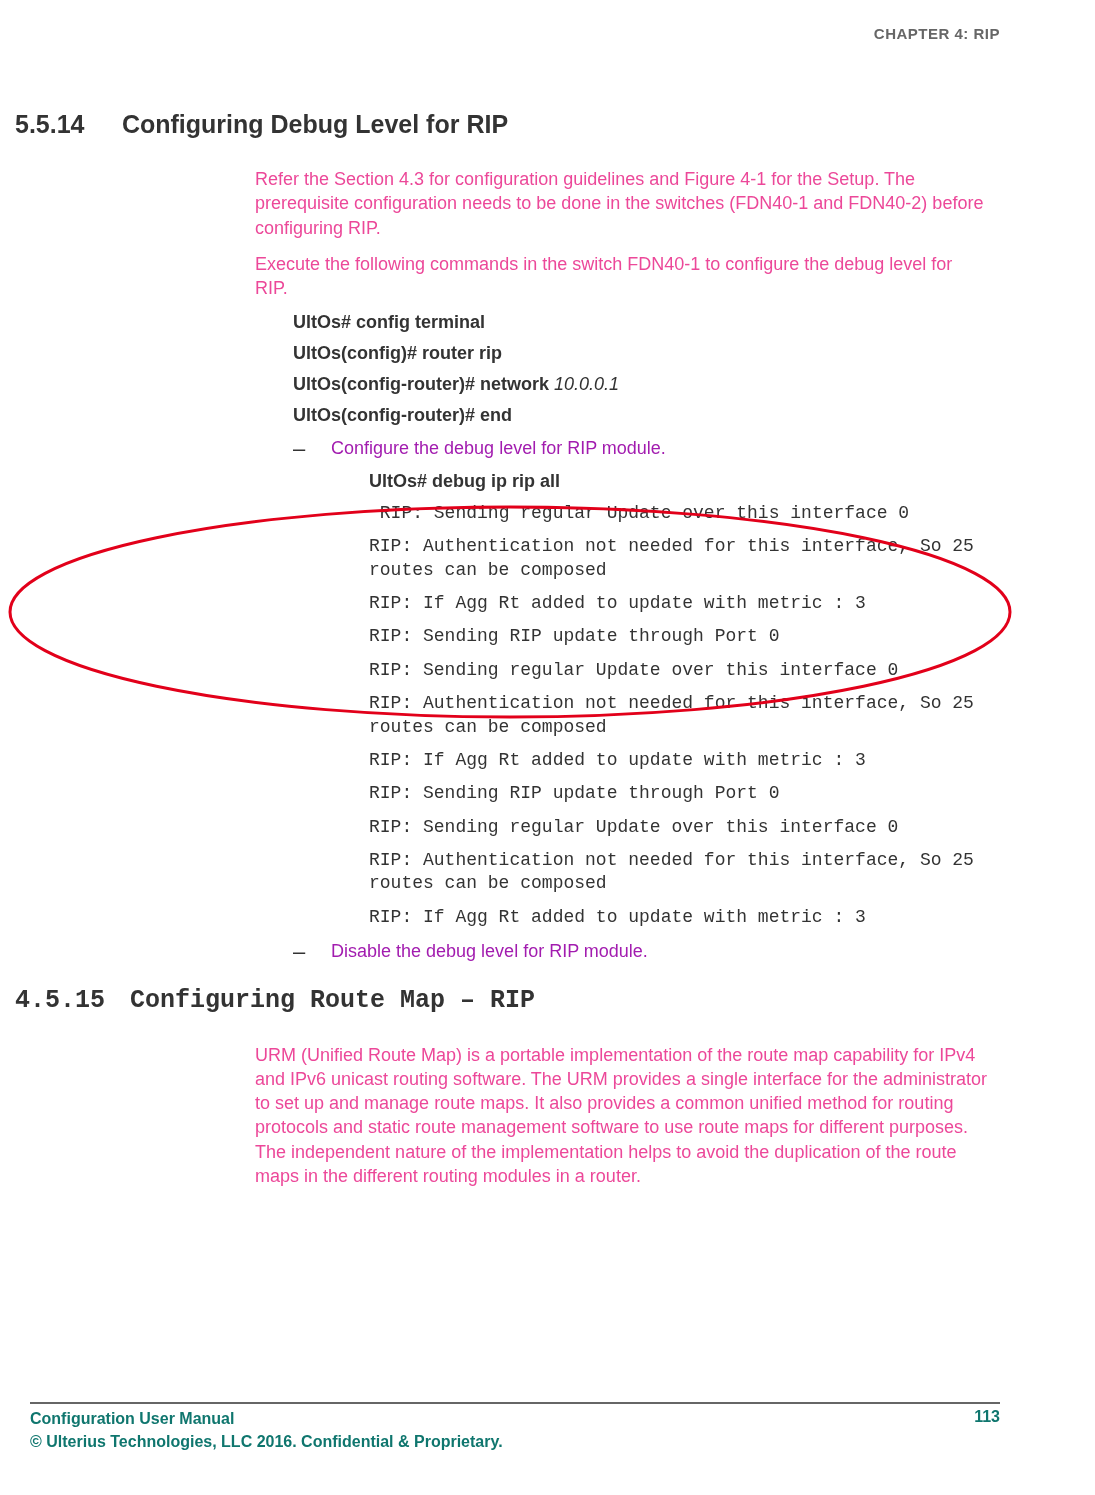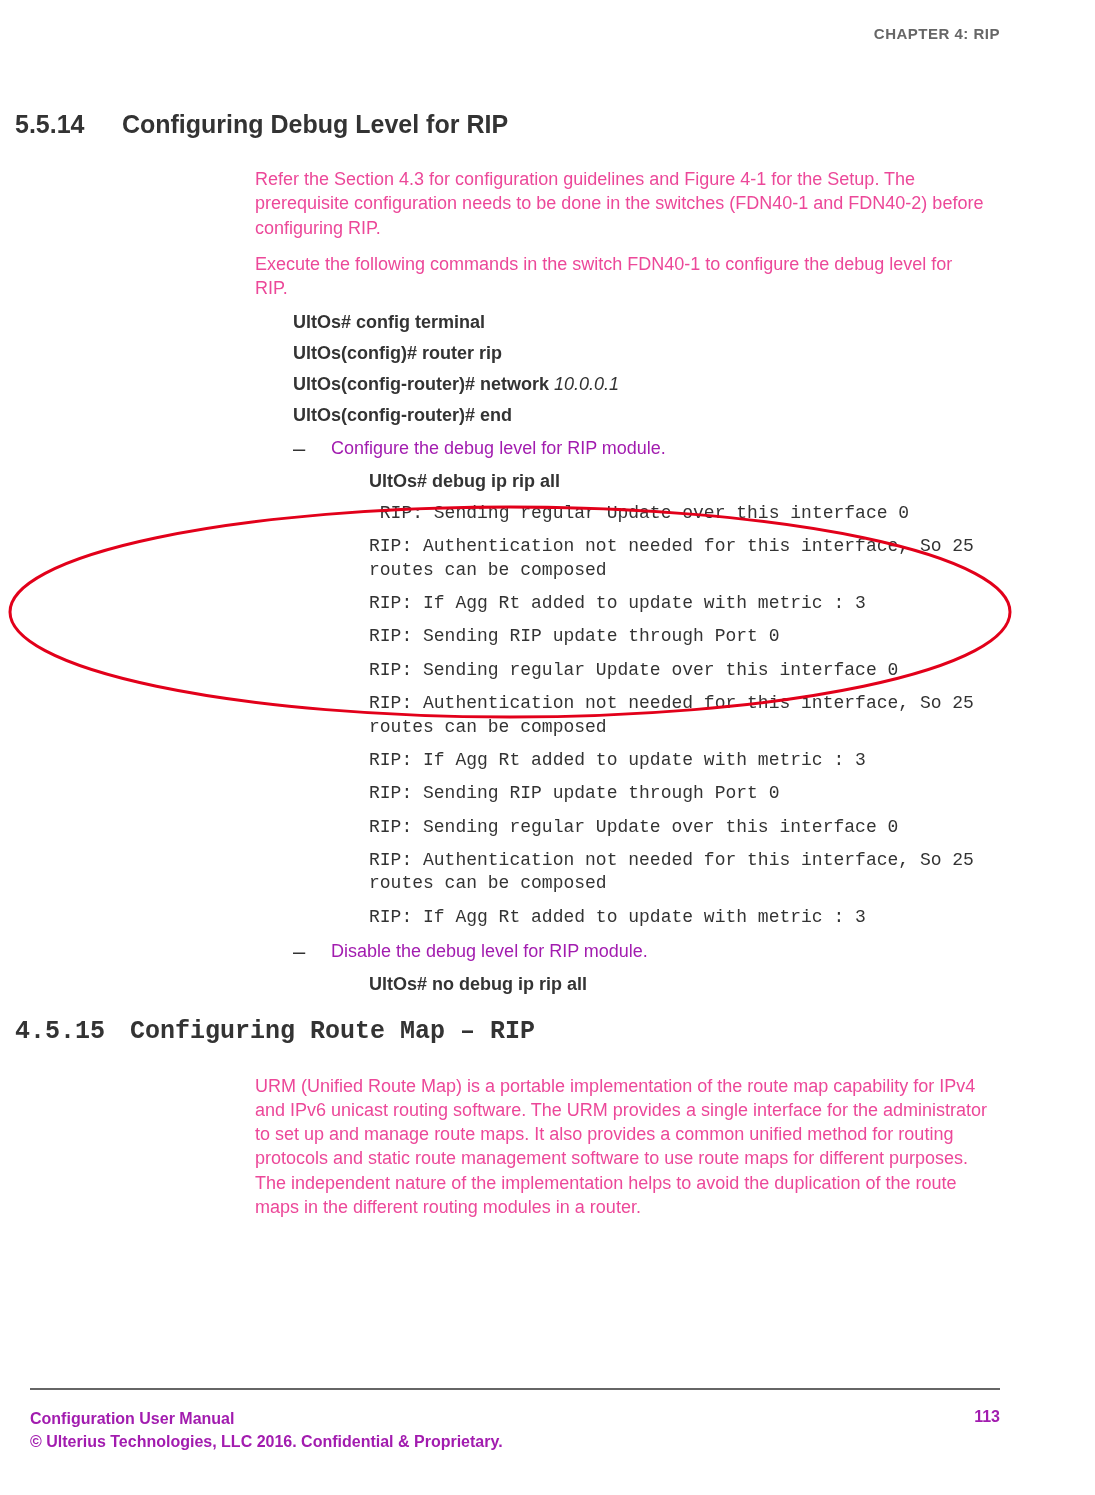--- a/index.html
+++ b/index.html
@@ -91,24 +91,24 @@
   .mono-line {
     margin-bottom: 10px;
     white-space: pre-wrap;
   }
   .footer {
     position: absolute;
     bottom: 42px;
     left: 30px;
     right: 95px;
     border-top: 2px solid #666;
-    padding-top: 18px;
+    padding-top: 4px;
     display: flex;
     justify-content: space-between;
-    color: #a21caf;
+    color: #0f766e;
   }
   .footer-left {
     font-size: 16px;
     font-weight: bold;
     line-height: 1.4;
   }
   .footer-right {
     font-size: 16px;
     font-weight: bold;
   }
@@ -161,21 +161,20 @@
       <div class="mono-line">RIP: Sending regular Update over this interface 0</div>
       <div class="mono-line">RIP: Authentication not needed for this interface, So 25 routes can be composed</div>
       <div class="mono-line">RIP: If Agg Rt added to update with metric : 3</div>
     </div>
 
     <div class="sub-item-row" style="margin-top:6px;">
       <span class="dash">–</span>
       <span class="sub-text">Disable the debug level for RIP module.</span>
     </div>
 
-    <div class="sub-cmd">UltOs# no debug ip rip all</div>
   </div>
 </div>
 
 <div class="section-heading" style="margin-top:22px;font-family:Liberation Mono, monospace;">
   <span class="num">4.5.15</span>
   <span>Configuring Route Map – RIP</span>
 </div>
 
 <div class="body-block">
   <p class="para">URM (Unified Route Map) is a portable implementation of the route map capability for IPv4 and IPv6 unicast routing software. The URM provides a single interface for the administrator to set up and manage route maps. It also provides a common unified method for routing protocols and static route management software to use route maps for different purposes. The independent nature of the implementation helps to avoid the duplication of the route maps in the different routing modules in a router.</p>

